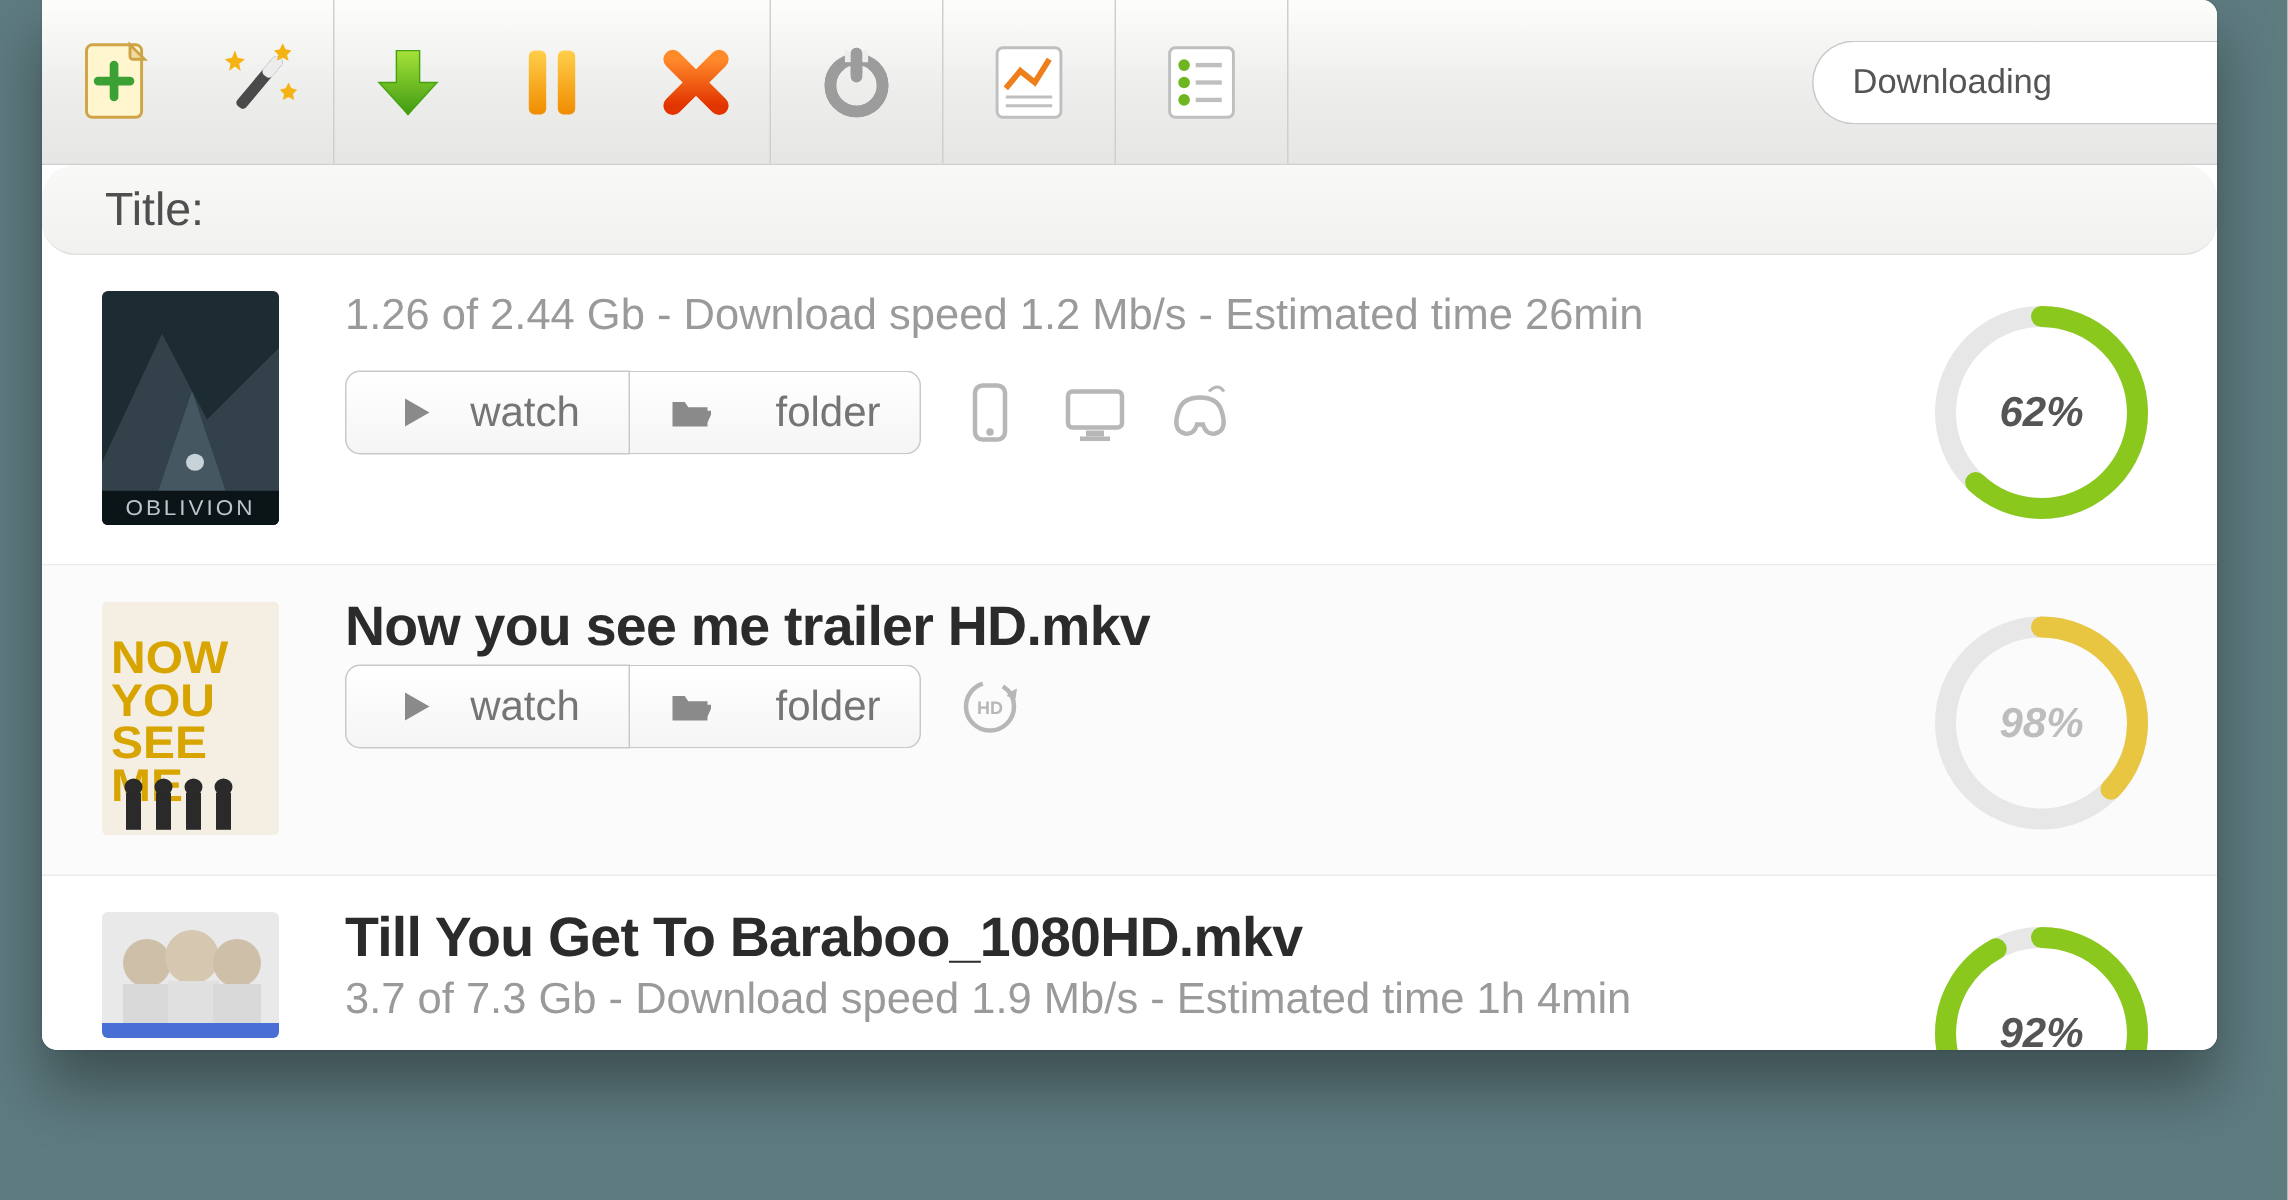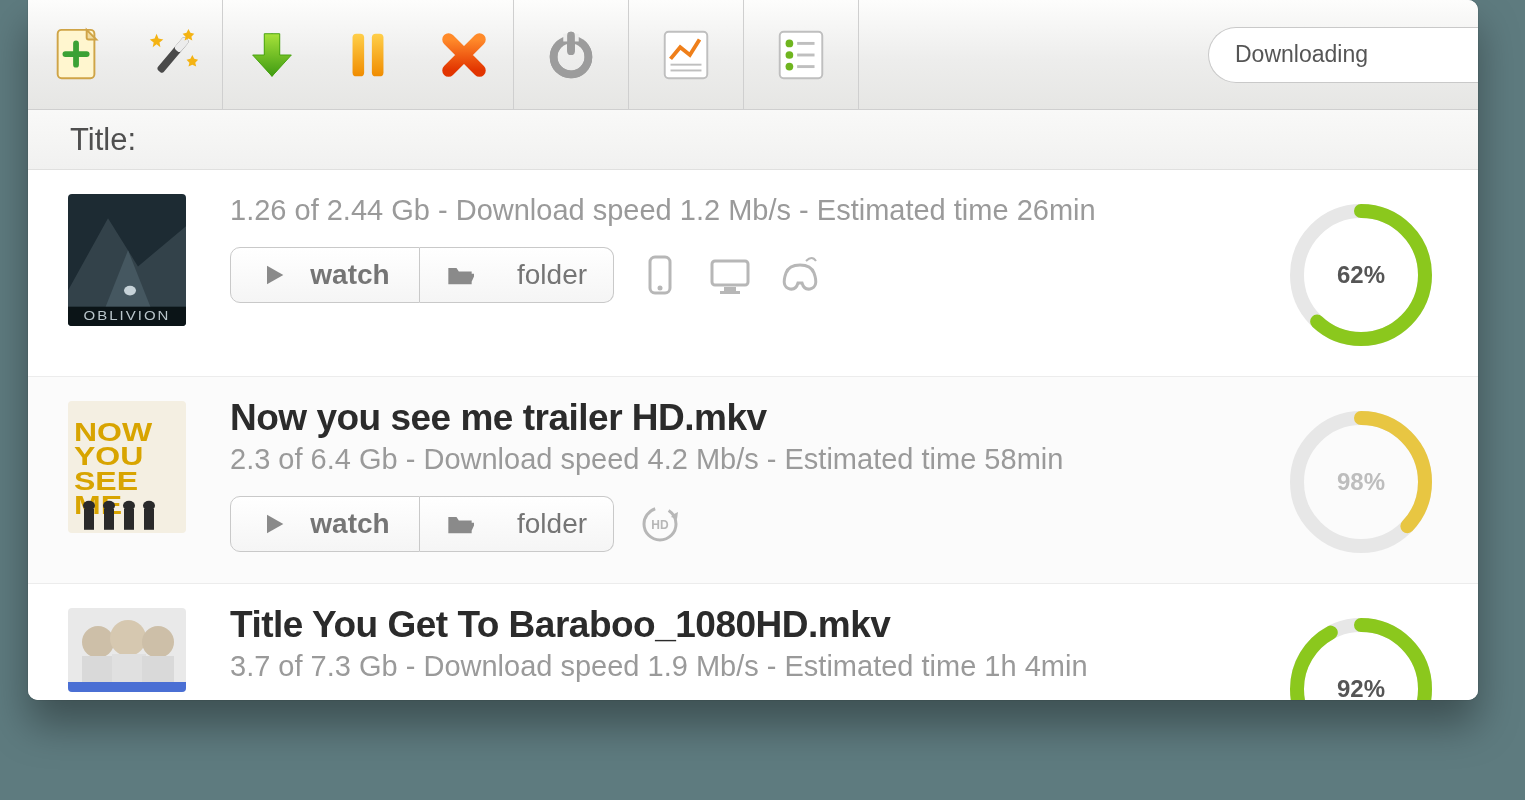--- a/index.html
+++ b/index.html
@@ -71,38 +71,39 @@
   
   .header-strip {
     height: 60px;
     background: linear-gradient(#f9f9f8,#f1f1f0);
     border-bottom: 1px solid #e0e0df;
     display: flex;
     align-items: center;
     padding: 0 42px;
     font-size: 31px;
     color: #4f4f4f;
+    border-radius: 22px;
   }
 
   
   .list { background: #fff; }
   .row {
     display: flex;
     align-items: flex-start;
     padding: 24px 40px 24px 40px;
     border-bottom: 1px solid #ececec;
     gap: 44px;
     position: relative;
   }
   .row:nth-child(even) { background:#fbfbfb; }
 
   .thumb {
     width: 118px;
     min-width: 118px;
-    height: 132px;
+    height: 156px;
     border-radius: 4px;
     position: relative;
     overflow: hidden;
   }
   .thumb svg { width: 100%; height: 100%; }
 
   .meta { flex: 1 1 auto; min-width: 0; }
   .filename {
     font-size: 37px;
     font-weight: 700;
@@ -125,41 +126,41 @@
     border: 1px solid #c9c9c9;
     display: flex;
     align-items: center;
     justify-content: center;
     gap: 22px;
     font-size: 28px;
     color: #757575;
     cursor: pointer;
     padding: 0 26px;
   }
-  .btn-pair button:first-child { border-radius: 10px 0 0 10px; font-weight: bold; }
+  .btn-pair button:first-child { border-radius: 10px 0 0 10px; }
   .btn-pair button:last-child  { border-radius: 0 10px 10px 0; border-left: none; gap: 43px; }
   .btn-pair svg { width: 28px; height: 28px; fill:#8a8a8a; }
 
   .mini-ico {
     width: 48px; height: 48px;
     display: flex; align-items: center; justify-content: center;
   }
   .mini-ico svg { width: 44px; height: 44px; }
 
   
   .ring-wrap {
     width: 154px; height: 154px;
     position: relative;
     display: flex; align-items: center; justify-content: center;
     margin-top: 4px;
   }
   .ring-pct {
     position: absolute; inset: 0;
     display: flex; align-items: center; justify-content: center;
-    font-size: 24px; font-weight: 700; color: #555;
+    font-size: 28px; font-weight: 700; color: #555; font-style: italic;
   }
 </style>
 </head>
 <body>
 
 <div class="window">
 
   <div class="toolbar">
 
     <div class="tb-group">
@@ -347,21 +348,20 @@
             <circle cx="21" cy="130" r="6"></circle>
               <circle cx="41" cy="130" r="6"></circle>
               <circle cx="61" cy="130" r="6"></circle>
               <circle cx="81" cy="130" r="6"></circle>
           </g>
         </svg>
       </div>
 
       <div class="meta">
         <div class="filename">Now you see me trailer HD.mkv</div>
-        <div class="status">2.3 of 6.4 Gb - Download speed 4.2 Mb/s - Estimated time 58min</div>
 
         <div class="actions">
           <div class="btn-pair">
             <button>
               <svg viewBox="0 0 24 24">
                   <path d="M6 4 l14 8 -14 8 z"></path>
                 </svg>
               <span>watch</span>
             </button>
             <button>
@@ -398,21 +398,21 @@
           <circle cx="60" cy="30" r="18" fill="#d6c8b0"></circle>
           <circle cx="90" cy="34" r="16" fill="#cdbfa8"></circle>
           <rect x="14" y="48" width="32" height="30" fill="#d9d9d9"></rect>
           <rect x="44" y="46" width="34" height="32" fill="#e0e0e0"></rect>
           <rect x="74" y="48" width="32" height="30" fill="#d9d9d9"></rect>
           <rect x="0" y="74" width="118" height="10" fill="#4a6fd4"></rect>
         </svg>
       </div>
 
       <div class="meta">
-        <div class="filename">Title You Get To Baraboo_1080HD.mkv</div>
+        <div class="filename">Till You Get To Baraboo_1080HD.mkv</div>
         <div class="status">3.7 of 7.3 Gb - Download speed 1.9 Mb/s - Estimated time 1h 4min</div>
       </div>
 
       <div class="ring-wrap">
         <svg viewBox="0 0 154 154">
           <circle cx="77" cy="77" r="64" fill="none" stroke="#e7e7e7" stroke-width="14"></circle>
           <circle cx="77" cy="77" r="64" fill="none" stroke="#8bc81d" stroke-width="14" stroke-linecap="round" stroke-dasharray="402" stroke-dashoffset="32" transform="rotate(-90 77 77)"></circle>
         </svg>
         <div class="ring-pct">92%</div>
       </div>

